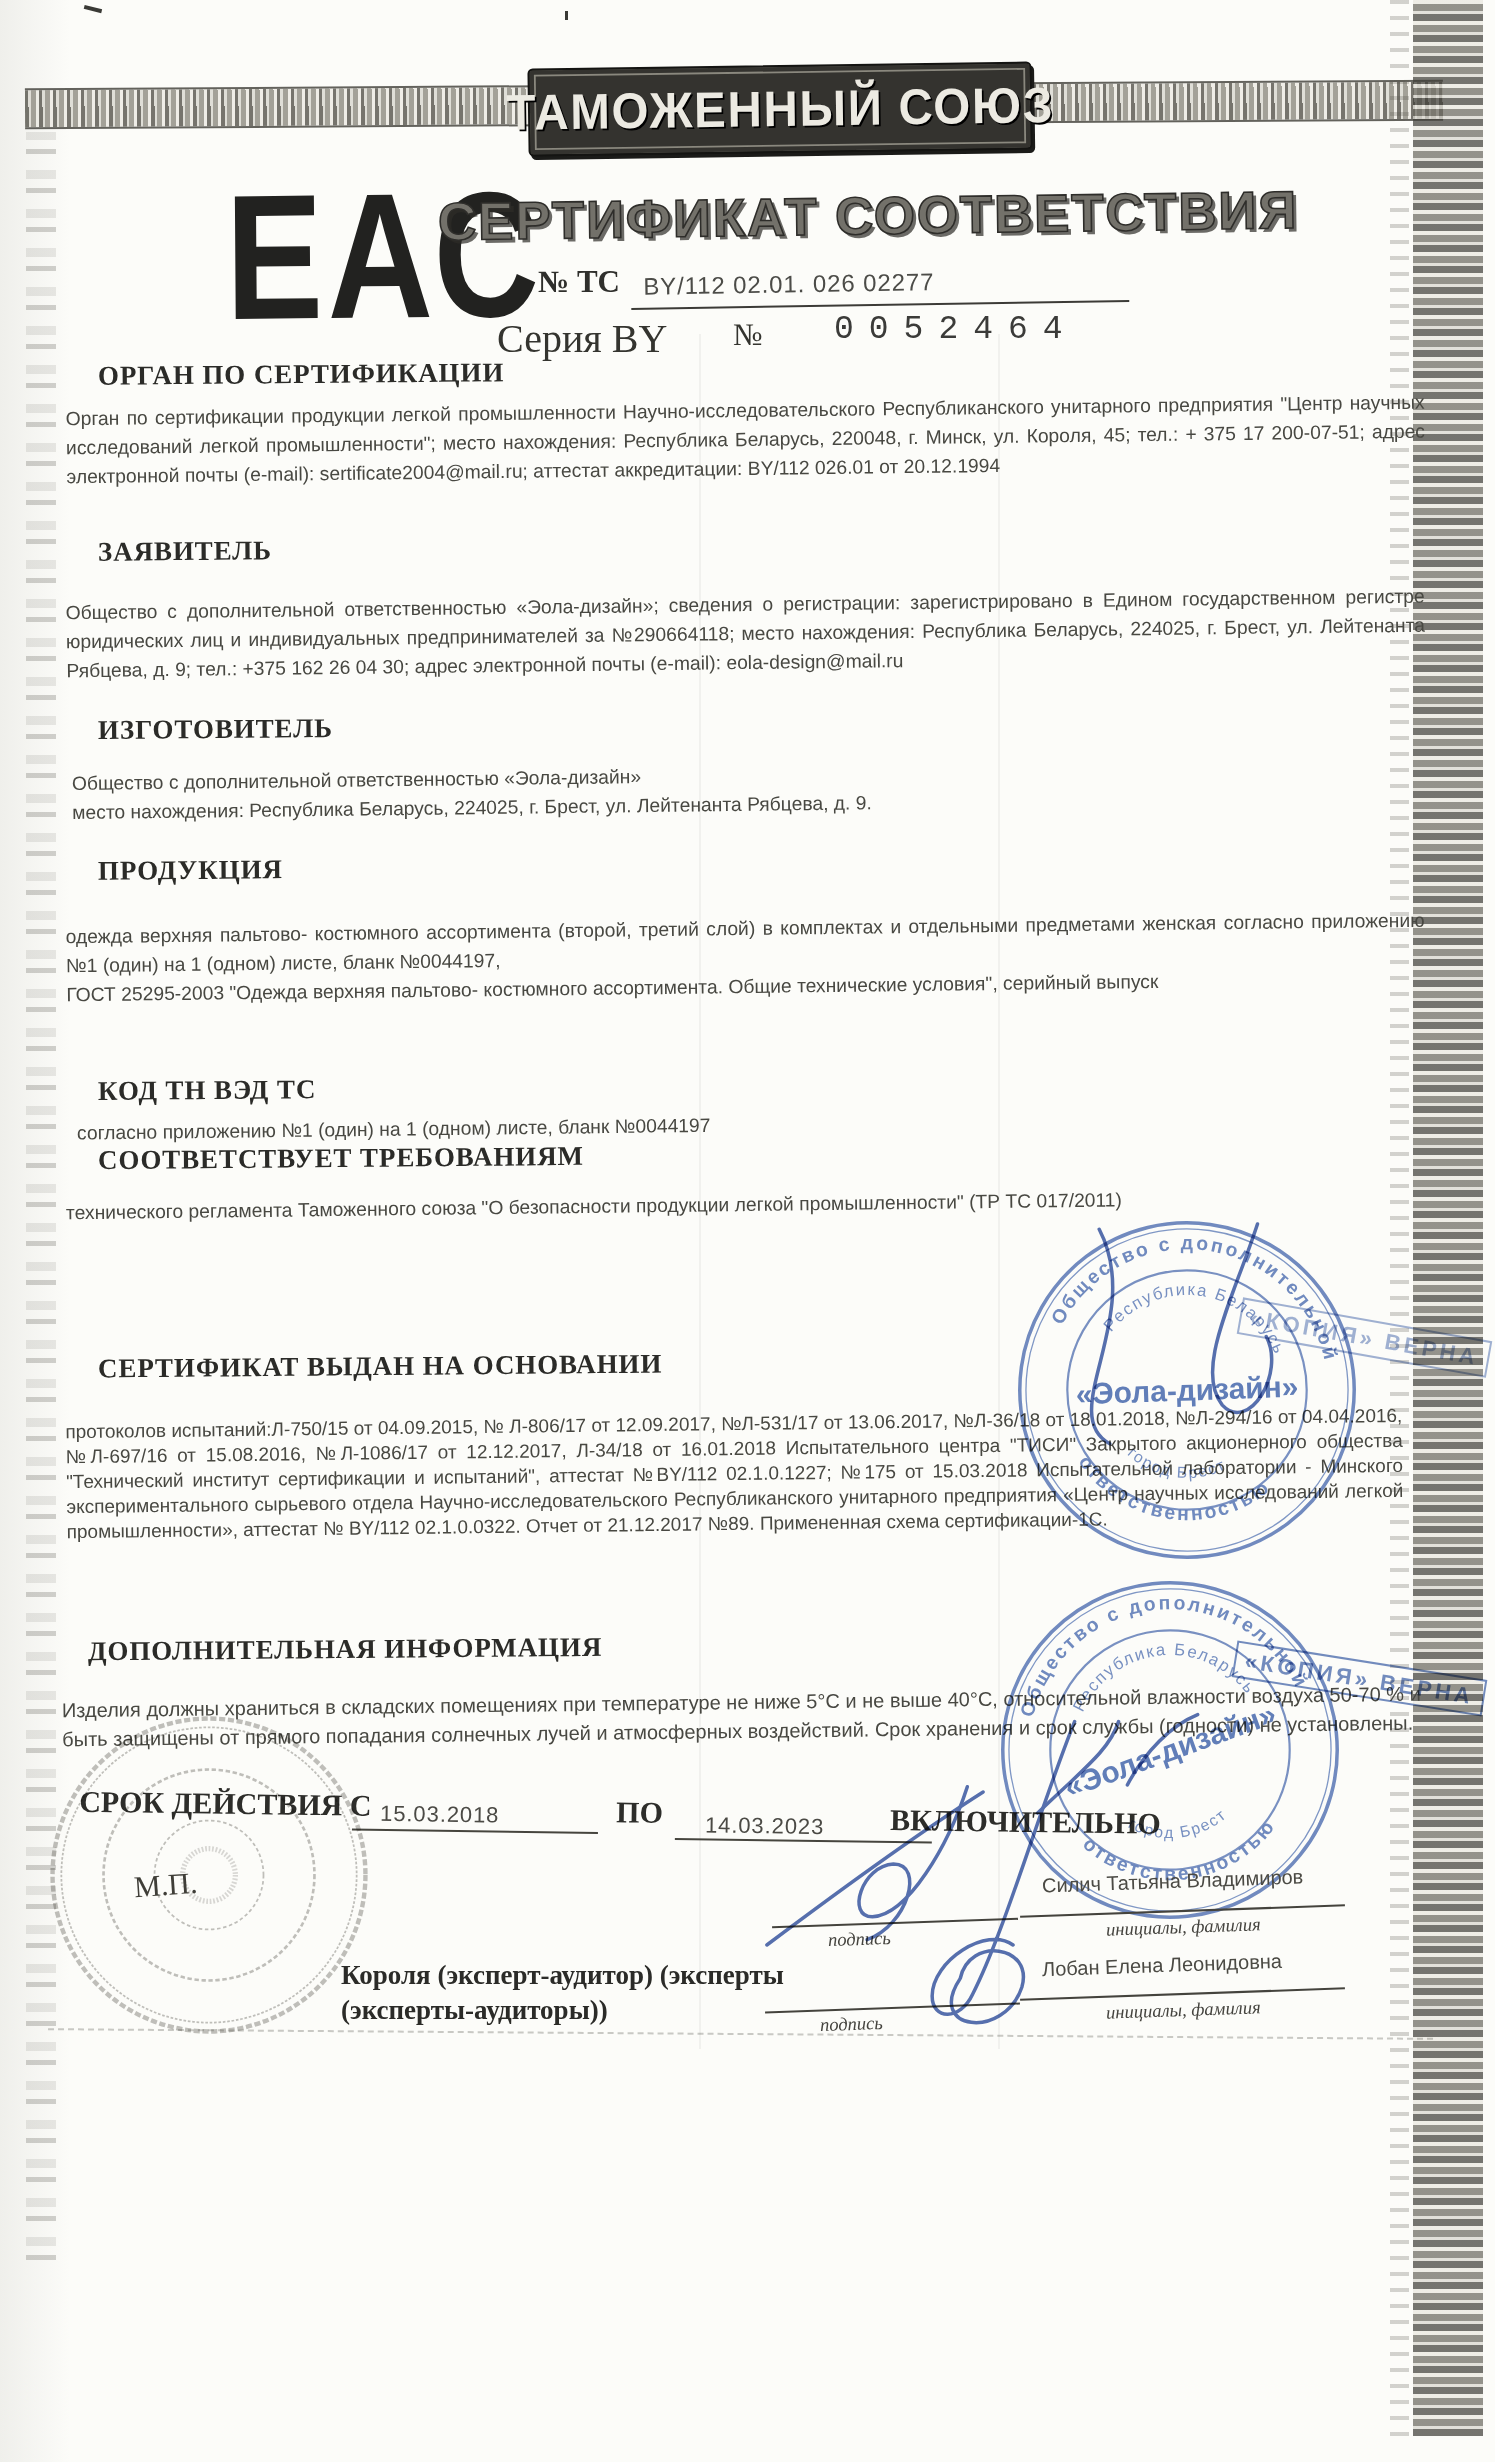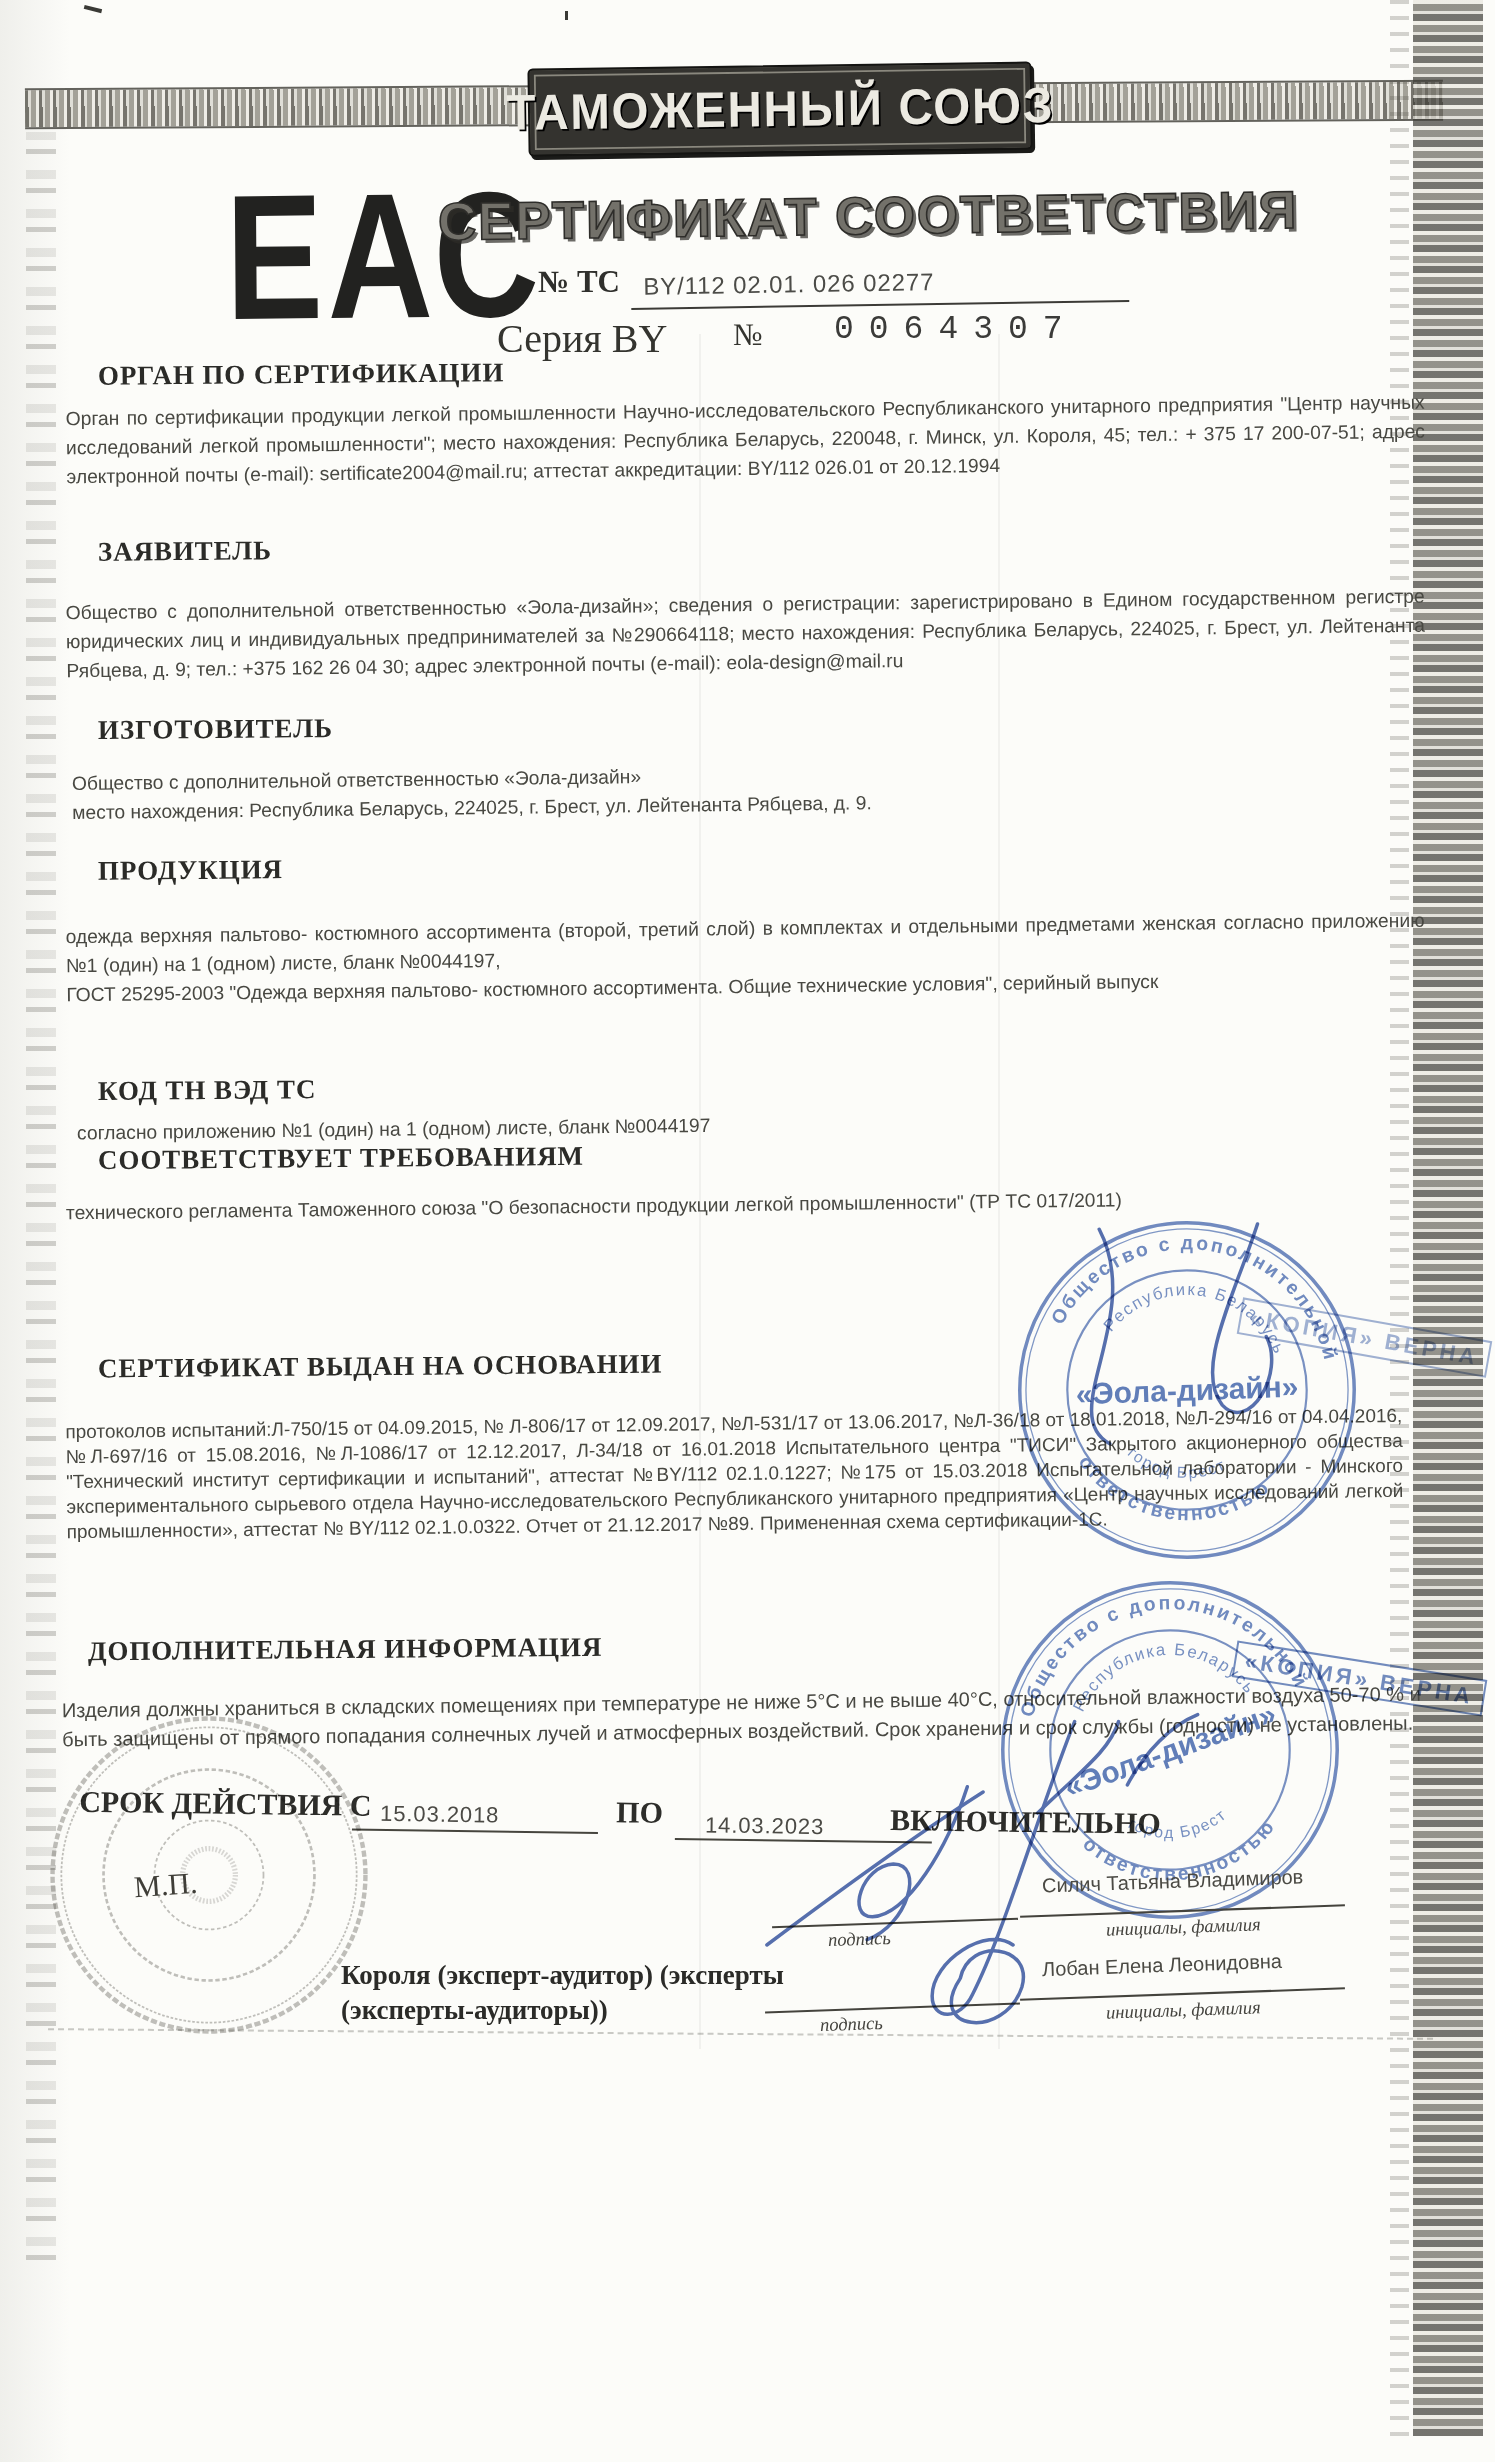--- a/index.html
+++ b/index.html
@@ -78,21 +78,21 @@
   <div class="banner">
     <span>ТАМОЖЕННЫЙ СОЮЗ</span>
   </div>
   <div class="eac">ЕАС</div>
   <div class="cert-title">СЕРТИФИКАТ СООТВЕТСТВИЯ</div>
 
   <div class="numtc-label serif">№ ТС</div>
   <div class="numtc-val">BY/112 02.01. 026 02277</div>
   <div class="series-label serif">Серия BY</div>
   <div class="series-no serif">№</div>
-  <div class="series-val">0064307</div>
+  <div class="series-val">0052464</div>
 
   <div class="sec-title" style="left:98px;top:359px;">ОРГАН ПО СЕРТИФИКАЦИИ</div>
   <div class="sec-body" style="left:66px;top:397px;width:1359px;">Орган по сертификации продукции легкой промышленности Научно-исследовательского Республиканского унитарного предприятия "Центр научных исследований легкой промышленности"; место нахождения: Республика Беларусь, 220048, г. Минск, ул. Короля, 45;  тел.: + 375 17 200-07-51; адрес электронной почты (e-mail): sertificate2004@mail.ru;  аттестат аккредитации: BY/112 026.01 от 20.12.1994</div>
 
   <div class="sec-title" style="left:98px;top:536px;">ЗАЯВИТЕЛЬ</div>
   <div class="sec-body" style="left:66px;top:591px;width:1359px;">Общество с дополнительной ответственностью «Эола-дизайн»; сведения о регистрации: зарегистрировано в Едином государственном регистре юридических лиц и индивидуальных предпринимателей за №290664118;  место нахождения: Республика Беларусь, 224025, г. Брест, ул. Лейтенанта Рябцева, д. 9;  тел.: +375 162 26 04 30;  адрес электронной почты (e-mail): eola-design@mail.ru</div>
 
   <div class="sec-title" style="left:98px;top:714px;">ИЗГОТОВИТЕЛЬ</div>
   <div class="sec-body" style="left:72px;top:762px;width:1319px;text-align:left;">Общество с дополнительной ответственностью «Эола-дизайн»
 место нахождения: Республика Беларусь, 224025, г. Брест, ул. Лейтенанта Рябцева, д. 9.</div>

